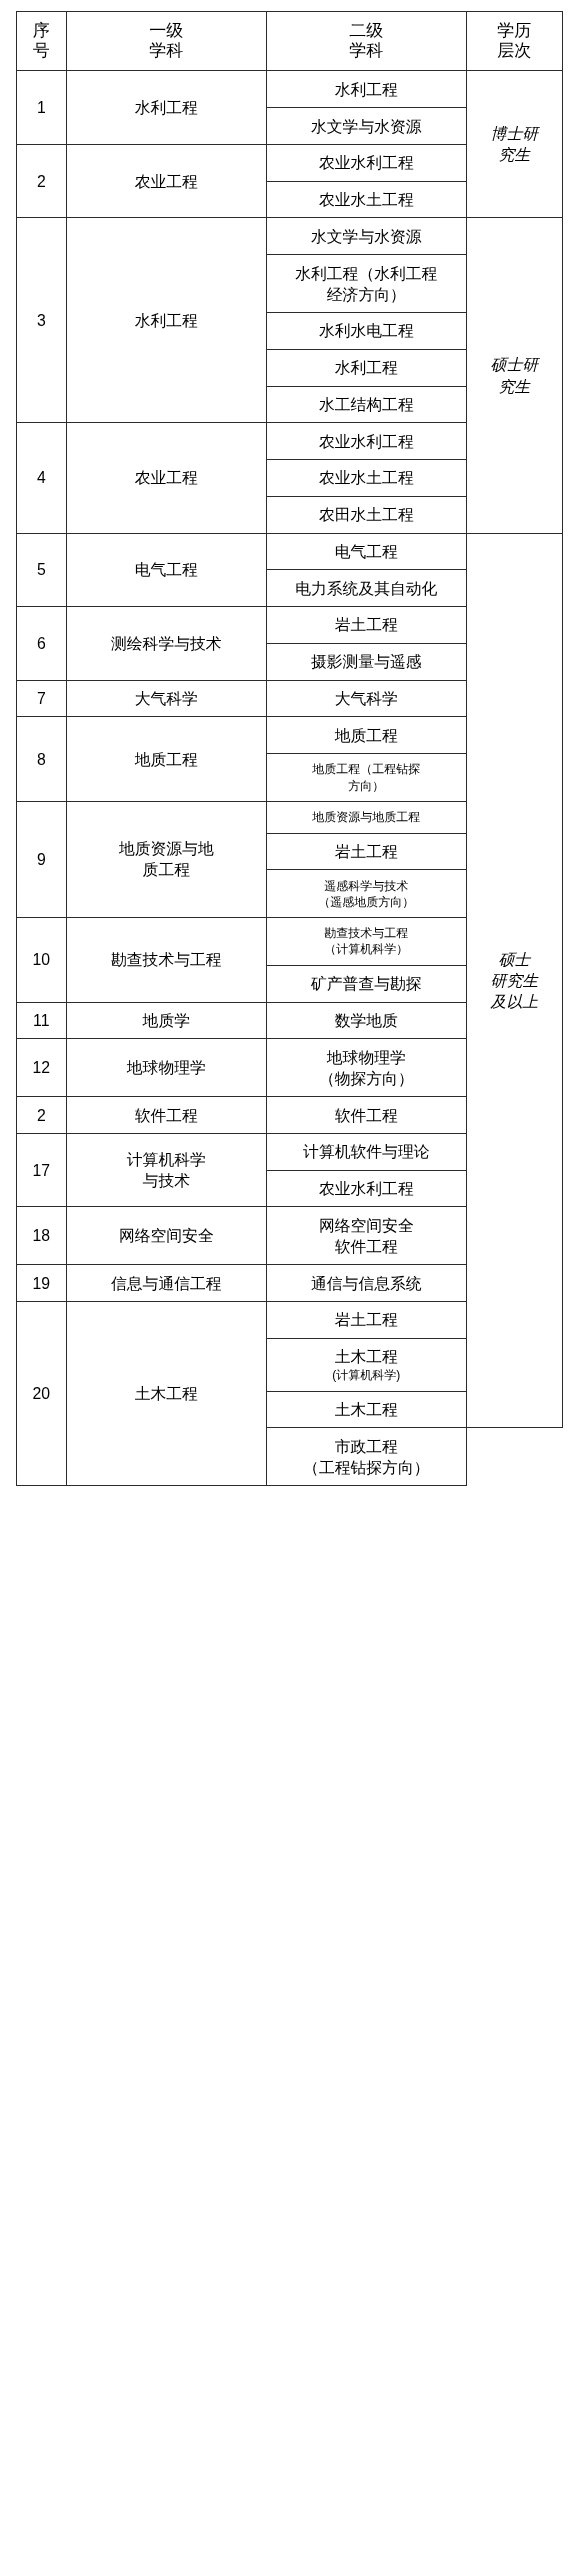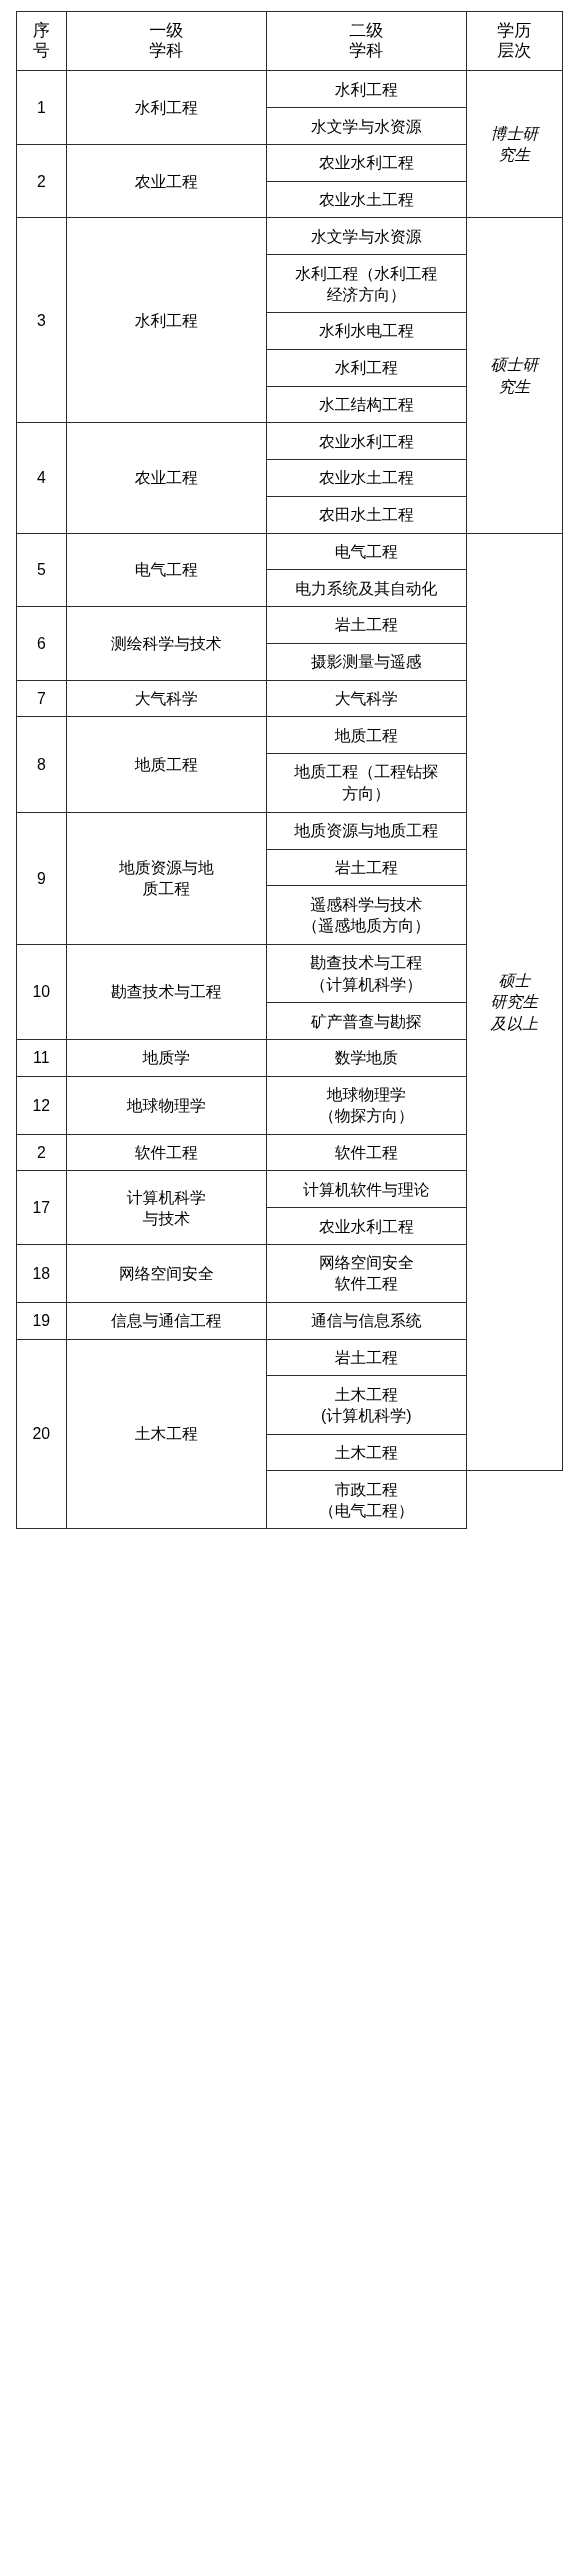--- a/index.html
+++ b/index.html
@@ -58,21 +58,21 @@
   td.sub-cell {
     font-size: 15px;
   }
   td.major-cell {
     font-size: 15.8px;
   }
   .two-line {
     display: block;
   }
   .small-text {
-    font-size: 16px;
+    font-size: 12px;
   }
 </style>
 </head>
 <body>
 
 <div class="page">
   <table class="spec">
     <colgroup>
       <col class="c-no">
       <col class="c-first">
@@ -343,20 +343,20 @@
         </td>
       </tr>
       <tr>
         <td class="sub-cell">
           <span class="two-line">土木工程</span>
         </td>
       </tr>
       <tr>
         <td class="sub-cell">
           <span class="two-line">市政工程</span>
-          <span class="two-line">（电气工程）</span>
+          <span class="two-line">（工程钻探方向）</span>
         </td>
       </tr>
 
     </tbody>
   </table>
 </div>
 
 
 </body></html>

